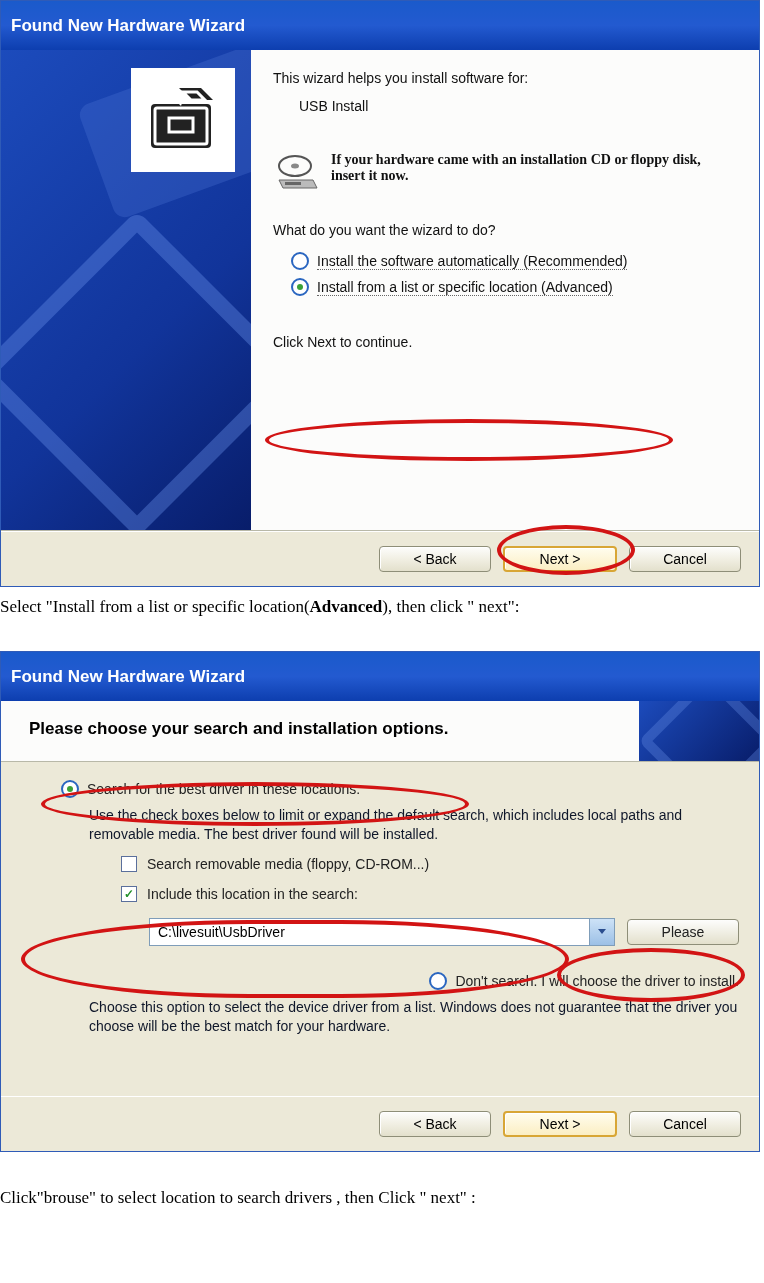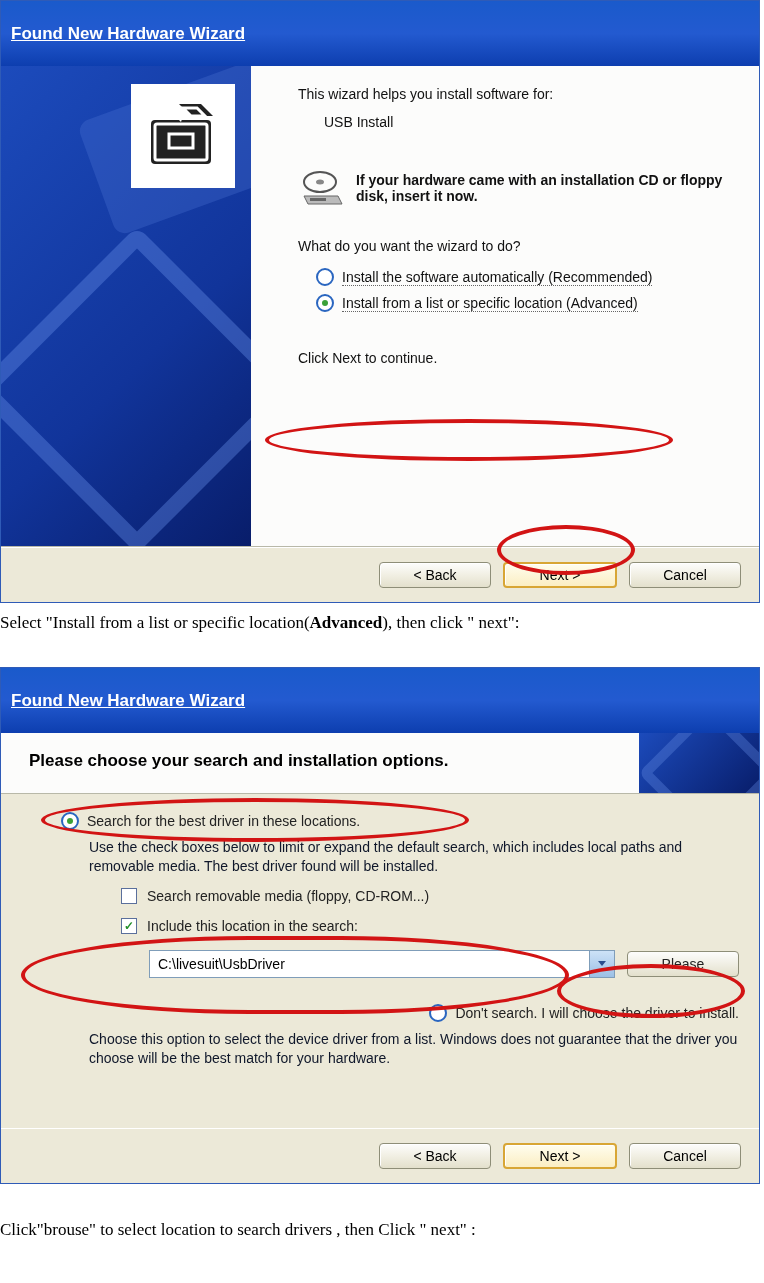--- a/index.html
+++ b/index.html
@@ -25,25 +25,24 @@
     position: relative;
     margin-bottom: 6px;
     overflow: hidden;
   }
   .titlebar {
     background: linear-gradient(to bottom, #1a5acb 0%, #235ad0 50%, #0d3eaf 100%);
     color: #fff;
     font-family: "Trebuchet MS", sans-serif;
     font-weight: bold;
     font-size: 17px;
-    padding: 20px 10px;
+    padding: 12px 10px;
     height: 25px;
     display: flex;
     align-items: center;
-    text-decoration: underline;
   }
   .wizard-body {
     display: flex;
     background: #fcfcfb;
     border-bottom: 1px solid #b8b8a8;
   }
   .side-panel {
     width: 250px;
     min-width: 250px;
     position: relative;
@@ -76,29 +75,29 @@
     display: flex;
     align-items: center;
     justify-content: center;
   }
   .wizard-icon-box svg { display: block; }
   .content-panel {
     flex: 1;
     padding: 20px 22px 10px 22px;
     font-size: 14px;
     color: #111;
-    margin-left: 25px;
   }
   .row { margin-bottom: 12px; }
   .devname { padding-left: 26px; }
   .disk-row {
     display: flex;
-    align-items: center;
+    align-items: flex-start;
     margin-top: 38px;
     margin-bottom: 20px;
+    font-family: Liberation Serif, serif;
   }
   .disk-row .disktext {
     font-weight: bold;
   }
   .cd-icon { width: 48px; height: 40px; margin-right: 10px; flex-shrink:0; }
   .radio-item {
     display: flex;
     align-items: center;
     padding: 2px 0 2px 18px;
     margin-bottom: 4px;

